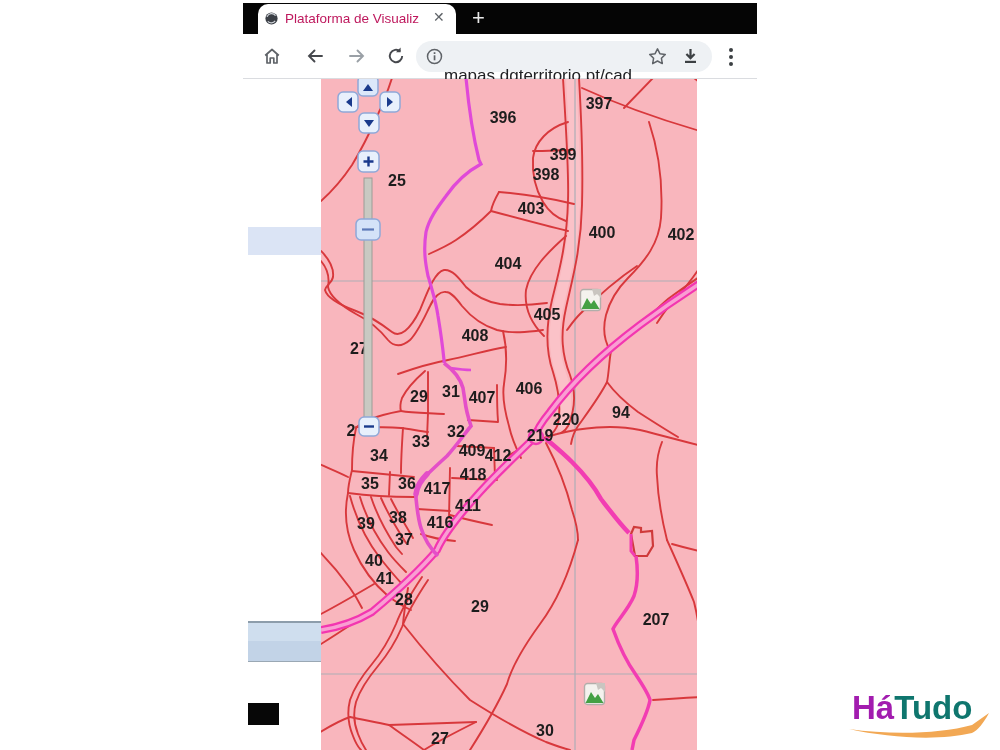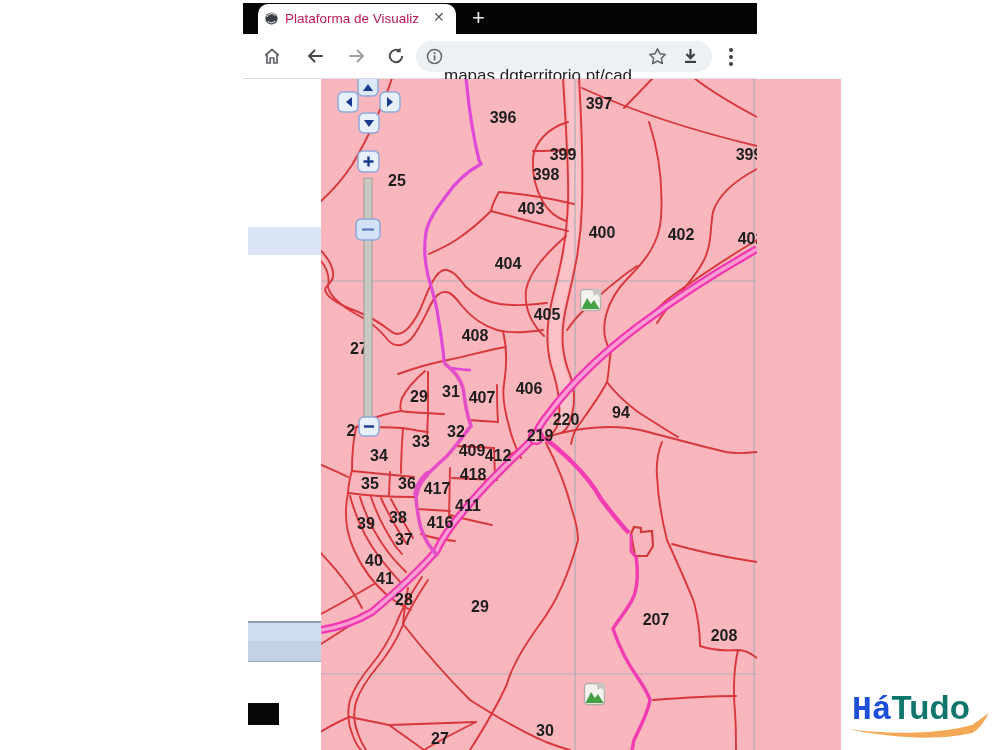--- a/index.html
+++ b/index.html
@@ -69,21 +69,21 @@
   <circle cx="3" cy="17" r="2" fill="#3c4043"></circle>
 </svg>
 
 <div class="abs" style="left:248px;top:227px;width:75px;height:28px;background:#dbe4f5;"></div>
 
 <div class="abs" style="left:248px;top:621px;width:75px;height:20px;background:#cfdeee;border-top:2px solid #8d9dab;"></div>
 <div class="abs" style="left:248px;top:641px;width:75px;height:20px;background:#c2d3e7;border-bottom:1px solid #9aa8b4;"></div>
 
 <div class="abs" style="left:248px;top:703px;width:31px;height:22px;background:#070707;"></div>
 
-<div class="abs" style="left:321px;top:79px;width:520px;height:671px;background:#f9b6bd;overflow:hidden;">
+<div class="abs" style="left:321px;top:79px;width:376px;height:671px;background:#f9b6bd;overflow:hidden;">
 <svg width="436" height="671" viewBox="321 79 436 671">
 
   <rect x="321" y="78" width="436" height="672" fill="#f9b6bd"></rect>
 
   <g stroke="#fbc2c8" fill="none" stroke-linecap="round">
     <path d="M571,78 C574,130 576,170 575,202 C574,246 565,277 559,304 C552,332 554,354 561,374 C567,390 568,408 563,426" stroke-width="10"></path>
   </g>
 
   <g stroke="#aeaeb6" stroke-width="1.2" fill="none">
     <path d="M575,78 V750"></path>
@@ -367,18 +367,18 @@
   </g>
 
   <g>
     <rect x="359" y="417" width="20" height="19" rx="5" fill="#e8f0fc" stroke="#8fa8d8" stroke-width="1.5"></rect>
     <path d="M364,426.5 H374" stroke="#1a3a8c" stroke-width="2.4"></path>
   </g>
 </svg>
 </div>
 
 <div class="abs" style="left:852px;top:689px;font-size:33px;font-weight:bold;letter-spacing:0px;">
-  <span style="color:#1d4ed8;font-family:Liberation Mono, monospace;">Há</span><span style="color:#0f766e;">Tudo</span>
+  <span style="color:#a21caf;">Há</span><span style="color:#0f766e;">Tudo</span>
 </div>
 
 <svg class="abs" style="left:845px;top:708px;" width="150" height="36" viewBox="0 0 150 36">
   <path d="M4,21 C45,27 95,26 127,17 L144,5 C138,16 133,22 127,25 C94,33 44,30 4,21 Z" fill="#f2a854"></path>
 </svg>
 
 </body></html>

